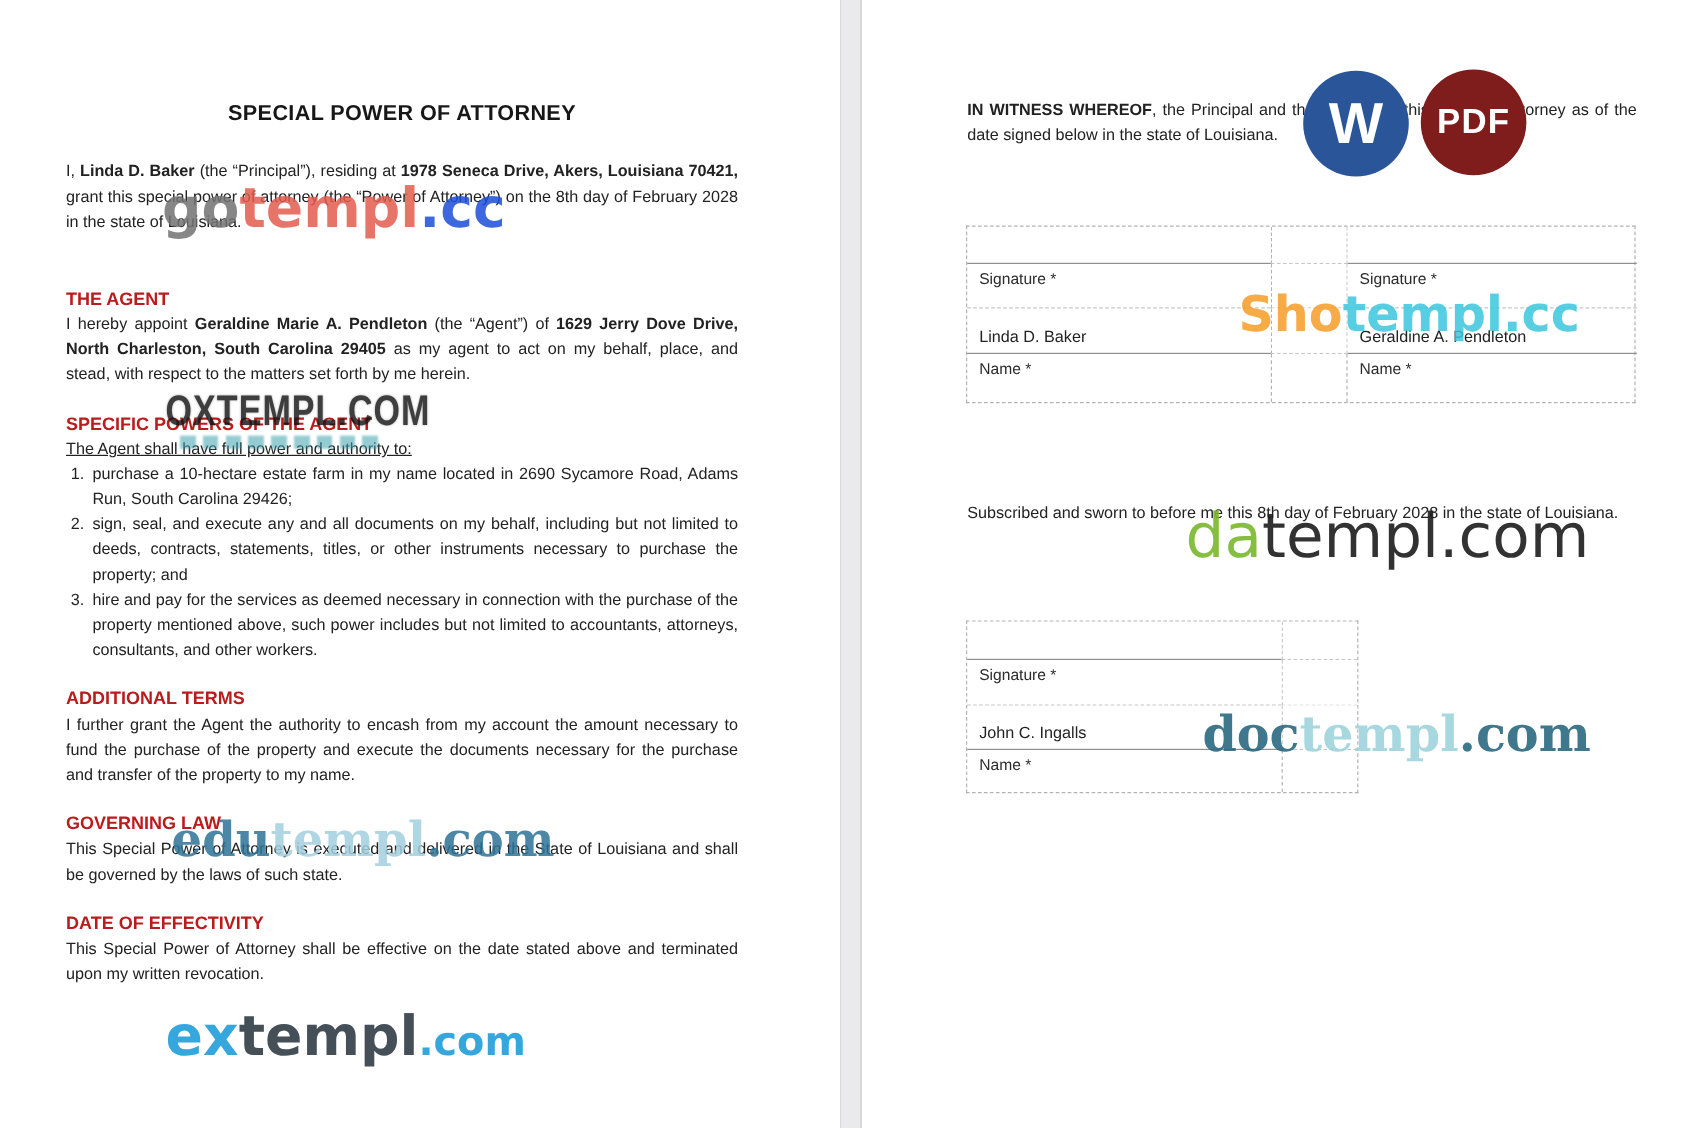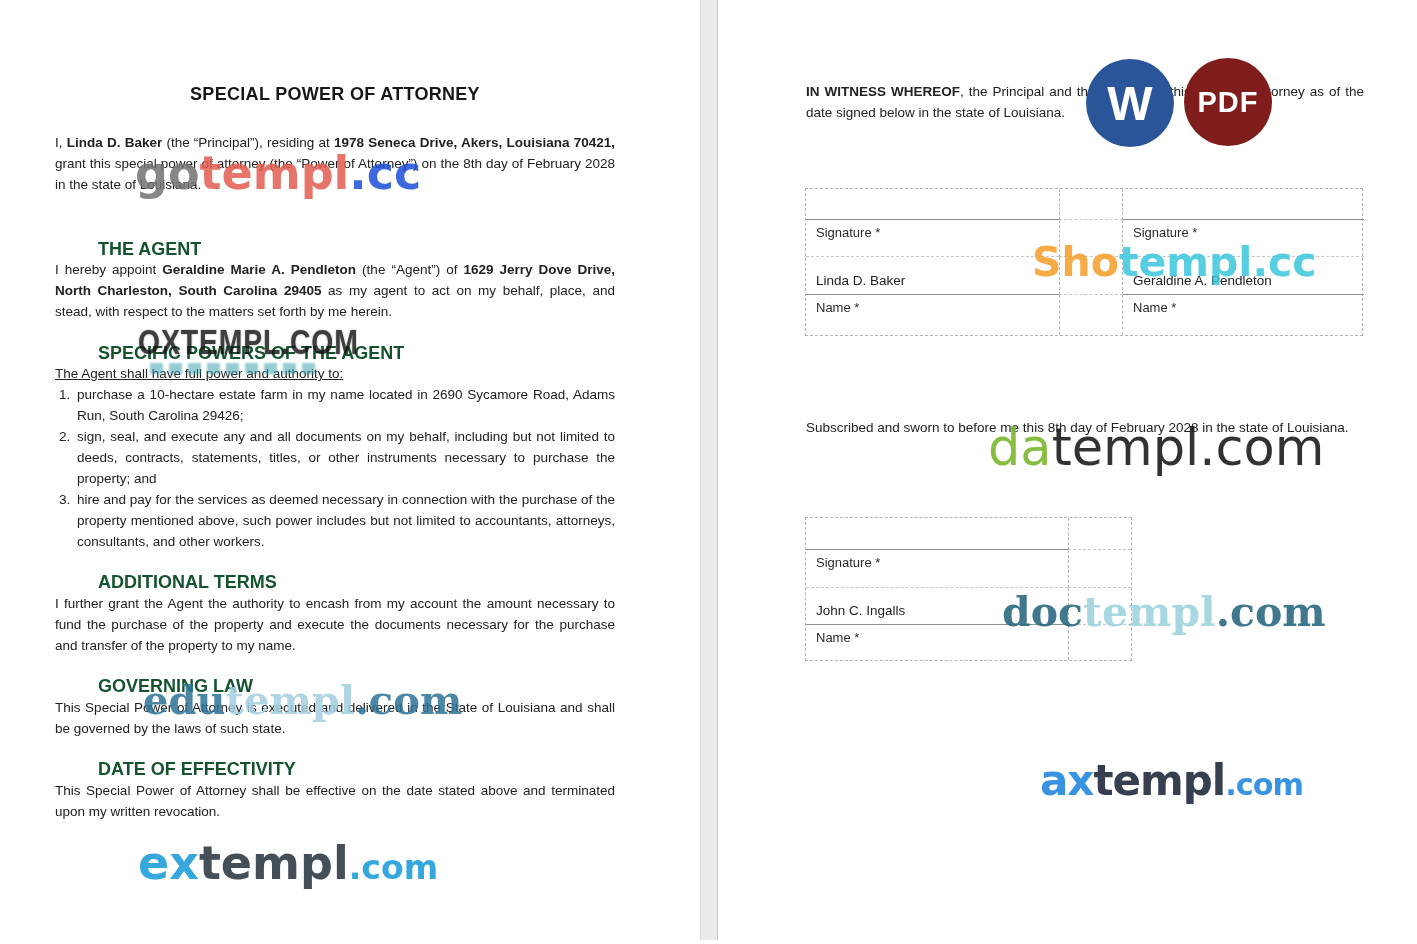--- a/index.html
+++ b/index.html
@@ -13,21 +13,21 @@
   
   .divider {
     left:700px; top:0; width:18px; height:944px;
     background:#eaeaec; border-left:1px solid #d9d9db; border-right:1px solid #c9c9cc;
   }
 
   
   .doc-title { left:55px; top:84px; width:560px; text-align:center;
     font-size:18px; font-weight:bold; letter-spacing:.3px; color:#171717; }
   .para { font-size:13.5px; line-height:21px; text-align:justify; color:#222; }
-  .head  { font-size:18px; line-height:21px; font-weight:bold; color:#14532d;margin-left:43px; }
+  .head  { font-size:15px; line-height:21px; font-weight:bold; color:#b91c1c; }
   .b { font-weight:bold; }
 
   .intro        { left:55px; top:132px; width:560px; }
   .agent-head   { left:55px; top:239px; }
   .agent-body   { left:55px; top:259px; width:560px; }
   .powers-head  { left:55px; top:343px; }
   .powers-lead  { left:55px; top:363px; width:560px;text-decoration:underline; }
   .powers-list  { left:55px; top:384px; width:560px; }
   .powers-list ol { margin:0; padding-left:19px; }
   .powers-list li { font-size:13.5px; line-height:21px; text-align:justify; padding-left:3px; color:#222; }
@@ -189,17 +189,14 @@
   </div>
 
   <div class="abs wm wm-datempl">
     <span style="color: rgb(122, 184, 46);">da</span><span style="color: rgb(28, 28, 28);">templ.com</span>
   </div>
 
   <div class="abs wm wm-doctempl">
     <span style="color: rgb(43, 106, 128);">doc</span><span style="color: rgb(159, 212, 220);">templ</span><span style="color: rgb(43, 106, 128);">.com</span>
   </div>
 
-  <div class="abs wm wm-axtempl">
-    <span style="color: rgb(46, 143, 224);">ax</span><span style="color: rgb(43, 53, 71);">templ</span><span class="small" style="color: rgb(46, 143, 224);">.com</span>
-  </div>
 
 </div>
 
 </body></html>

